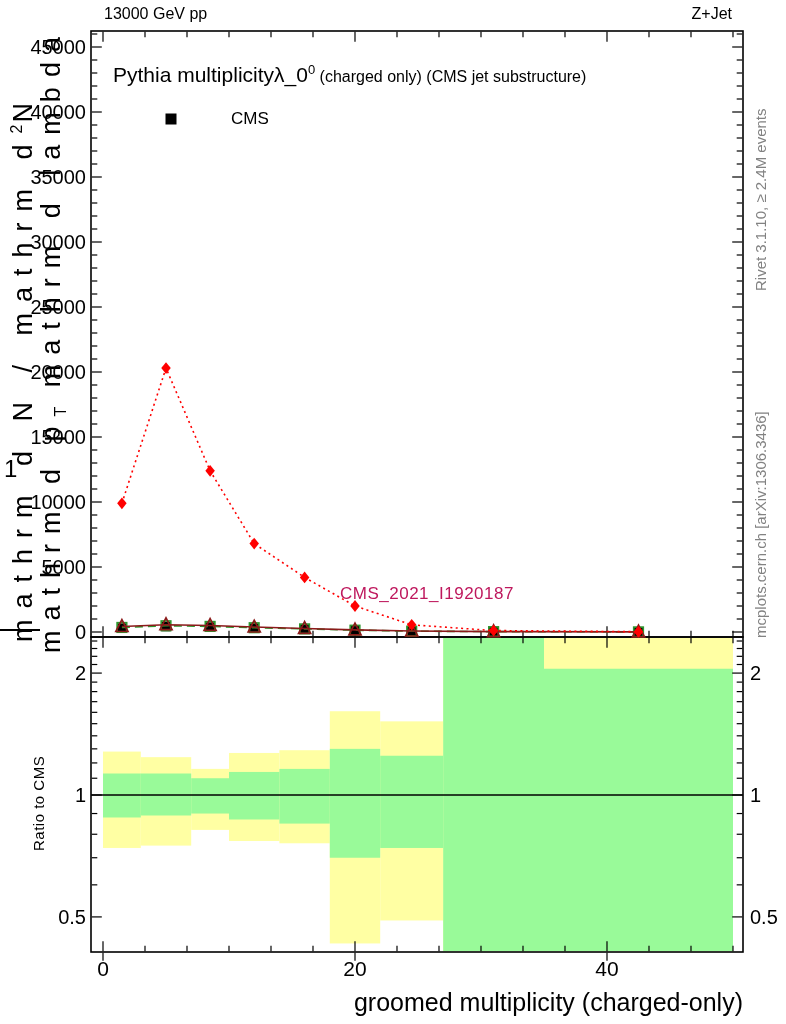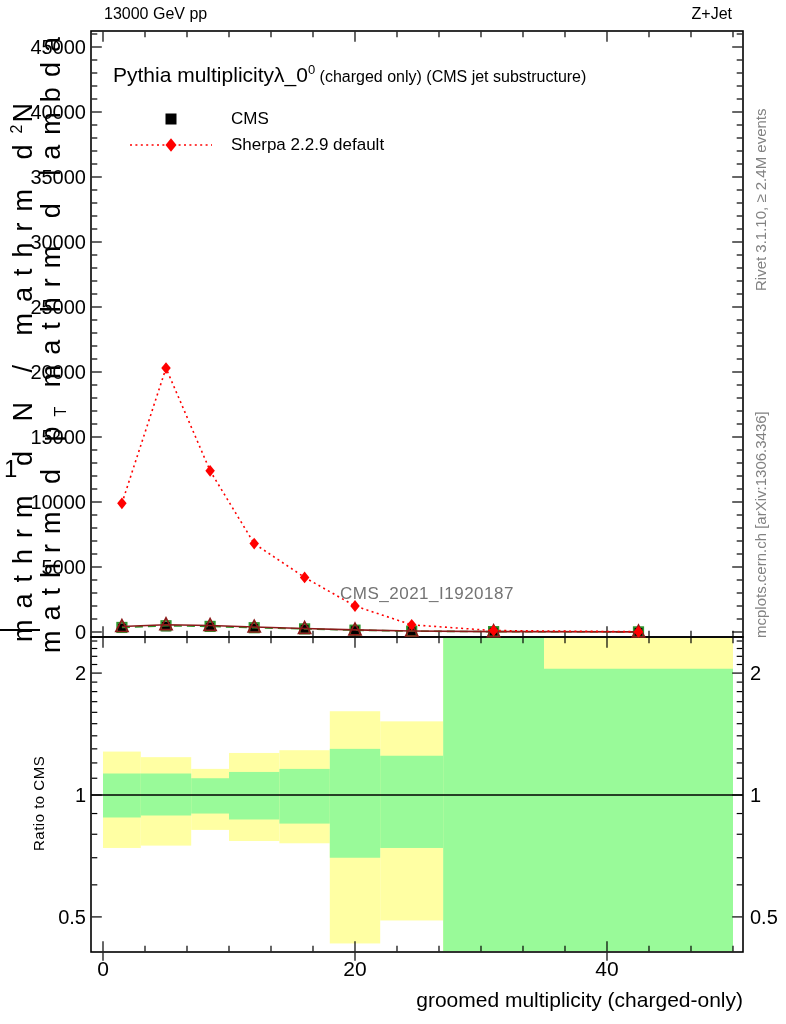--- a/index.html
+++ b/index.html
@@ -15,22 +15,22 @@
   #plot-title sup{font-size:13px;}
   #ylabel-outer{left:8px;top:642px;font-size:27px;letter-spacing:11px;}
   #ylabel-outer sup{font-size:16px;letter-spacing:2px;}
   #ylabel-inner{left:36px;top:653px;font-size:27px;letter-spacing:10px;}
   #ylabel-inner sub{font-size:16px;letter-spacing:2px;}
   #yfrac-one{left:4px;top:455px;font-size:24px;}
   #yfrac-bar{left:0;top:629px;width:40px;height:2px;background:#000;}
   #ratio-ylabel{left:30px;top:851px;font-size:15px;letter-spacing:0.5px;}
   #note-rivet{left:752px;top:291px;font-size:15px;color:#828282;}
   #note-mcplots{left:752px;top:638px;font-size:15px;color:#828282;}
-  #watermark{left:340px;top:584px;font-size:17px;color:#737373;letter-spacing:0.5px;}
-  #xlabel{right:43px;top:988px;font-size:21px;}
+  #watermark{left:340px;top:584px;font-size:17px;color:#be185d;letter-spacing:0.5px;}
+  #xlabel{right:43px;top:988px;font-size:25px;}
   #legend{left:128px;top:109px;}
   .lrow{display:flex;height:26px;}
   .lrow .lbl{font-size:17px;margin-left:17px;white-space:nowrap;}
   svg text{font-family:"Liberation Sans","DejaVu Sans",sans-serif;}
   .ticklab{font-size:20px;}
   .xticklab{font-size:21px;}
 </style>
 </head>
 <body>
 
@@ -349,27 +349,20 @@
 
   <div id="plot-title" class="abs"><span>Pythia multiplicityλ_0</span><sup>0</sup><span class="rest"> (charged only) (CMS jet substructure)</span></div>
 
   <div id="legend" class="abs">
       <div class="lrow">
         <svg width="86" height="20">
           <rect x="37.5" y="4.5" width="11" height="11" fill="#000000"></rect>
         </svg>
         <span class="lbl">CMS</span>
       </div>
-      <div class="lrow">
-        <svg width="86" height="20">
-          <line x1="2" x2="84" y1="10" y2="10" stroke="#ff0000" stroke-width="1.7" stroke-dasharray="2,3.4"></line>
-          <path d="M 43 3.1799999999999997 L 48.5 10 L 43 16.82 L 37.5 10 Z" fill="#ff0000"></path>
-        </svg>
-        <span class="lbl">Sherpa 2.2.9 default</span>
-      </div>
     </div>
 
   <div id="watermark" class="abs">CMS_2021_I1920187</div>
 
   <div id="ylabel-outer" class="rot"><span>mathrm d N / mathrm d</span><sup>2</sup><span>N</span></div>
   <div id="ylabel-inner" class="rot"><span>mathrm d p</span><sub>T</sub><span> mathrm d lambda</span></div>
   <div id="yfrac-one" class="abs">1</div>
   <div id="yfrac-bar" class="abs"></div>
 
   <div id="ratio-ylabel" class="rot">Ratio to CMS</div>

